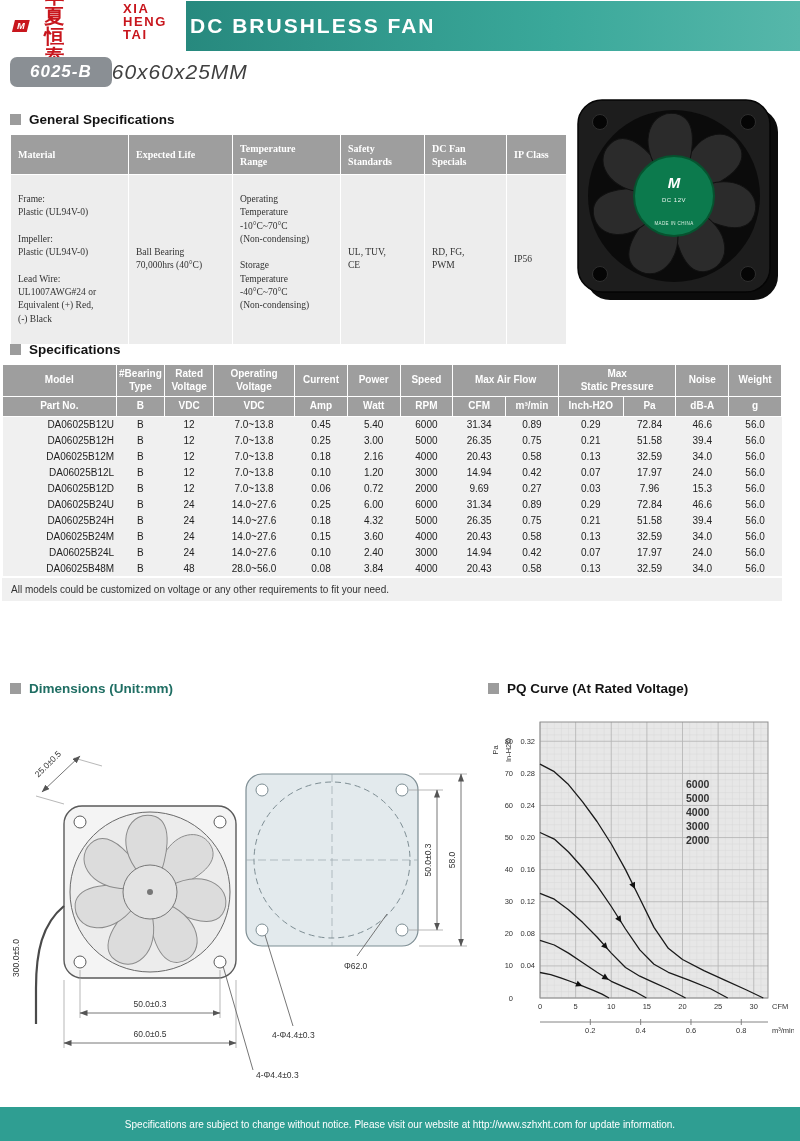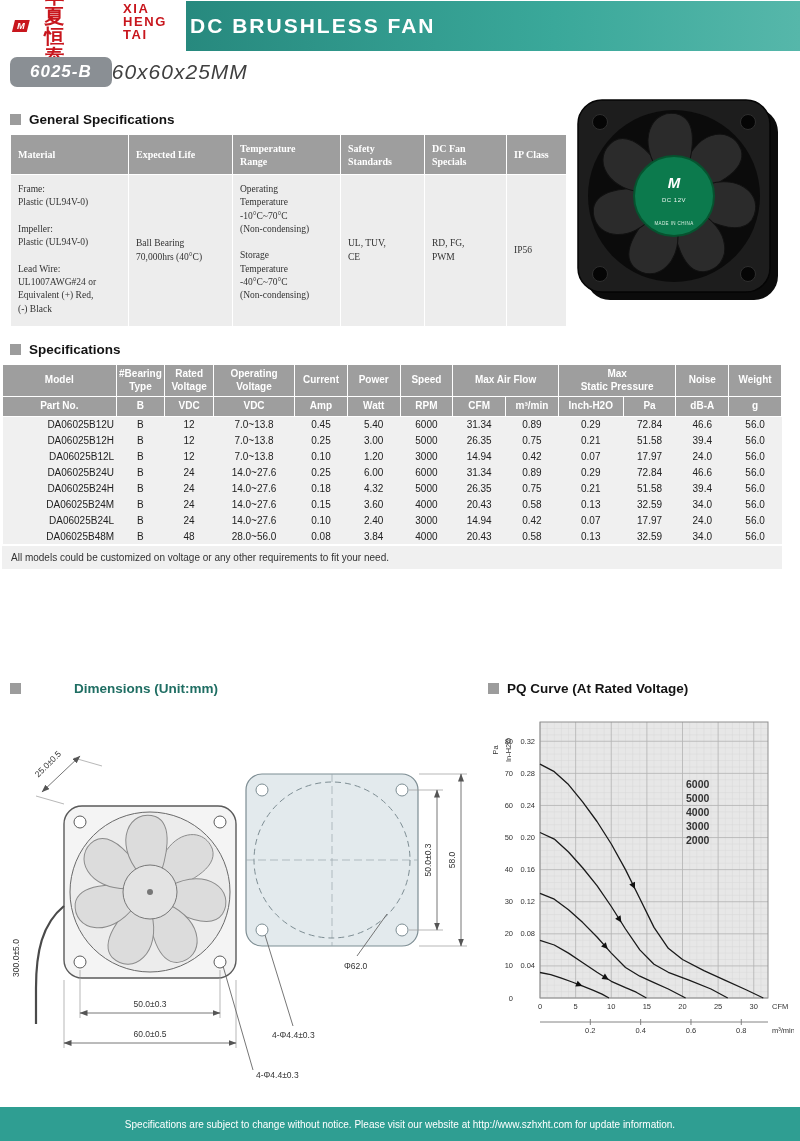--- a/index.html
+++ b/index.html
@@ -24,28 +24,28 @@
              font-size:21px;font-weight:bold;letter-spacing:2px;display:flex;align-items:center;padding-left:4px;}
 
   
   .model-row{position:absolute;top:57px;left:10px;display:flex;align-items:center;font-style:italic;}
   .badge{background:#8a8f94;color:#fff;border-radius:7px;padding:5px 20px;font-size:17px;font-weight:bold;letter-spacing:1px;}
   .size{font-size:21px;color:#404040;letter-spacing:1px;}
 
   
   .section-h{position:absolute;display:flex;align-items:center;gap:8px;font-size:13.5px;font-weight:bold;color:#141414;text-align:right;}
   .section-h .sq{width:11px;height:11px;background:#9c9c9c;flex:0 0 auto;}
-  .section-h.teal span.lbl{color:#1f6e63;margin-left:45px;}
+  .section-h.teal span.lbl{color:#1f6e63;}
 
   
   .gwrap{position:absolute;top:134px;left:10px;width:556px;font-family:Liberation Serif, serif;}
   .gtable{width:100%;border-collapse:collapse;table-layout:fixed;}
   .gtable th{background:var(--table-header-gray);color:#fff;font-weight:bold;font-size:10px;text-align:left;
              padding:6px 7px;border:1px solid #fff;vertical-align:middle;white-space:pre-line;line-height:1.3;height:40px;}
-  .gtable td{background:#ededed;color:#333;font-size:9.5px;padding:8px 7px;vertical-align:top;border:1px solid #fff;
+  .gtable td{background:#ededed;color:#333;font-size:9.5px;padding:18px 7px;vertical-align:top;border:1px solid #fff;
              white-space:pre-line;line-height:1.4;height:152px;}
   .gtable td.vmid{vertical-align:middle;}
 
   
   .photo{position:absolute;top:84px;left:566px;}
 
   
   .swrap{position:absolute;top:364px;left:2px;width:780px;}
   .stable{width:100%;border-collapse:collapse;table-layout:fixed;}
   .stable th{background:var(--table-header-gray);color:#fff;font-size:10px;font-weight:bold;text-align:center;
@@ -265,32 +265,62 @@
             <td>3.00</td>
             <td>5000</td>
             <td>26.35</td>
             <td>0.75</td>
             <td>0.21</td>
             <td>51.58</td>
             <td>39.4</td>
             <td>56.0</td>
           </tr>
           <tr>
+            <td class="part">DA06025B12M</td>
+            <td>B</td>
+            <td>12</td>
+            <td>7.0~13.8</td>
+            <td>0.18</td>
+            <td>2.16</td>
+            <td>4000</td>
+            <td>20.43</td>
+            <td>0.58</td>
+            <td>0.13</td>
+            <td>32.59</td>
+            <td>34.0</td>
+            <td>56.0</td>
+          </tr>
+          <tr>
             <td class="part">DA06025B12L</td>
             <td>B</td>
             <td>12</td>
             <td>7.0~13.8</td>
             <td>0.10</td>
             <td>1.20</td>
             <td>3000</td>
             <td>14.94</td>
             <td>0.42</td>
             <td>0.07</td>
             <td>17.97</td>
             <td>24.0</td>
+            <td>56.0</td>
+          </tr>
+          <tr>
+            <td class="part">DA06025B12D</td>
+            <td>B</td>
+            <td>12</td>
+            <td>7.0~13.8</td>
+            <td>0.06</td>
+            <td>0.72</td>
+            <td>2000</td>
+            <td>9.69</td>
+            <td>0.27</td>
+            <td>0.03</td>
+            <td>7.96</td>
+            <td>15.3</td>
             <td>56.0</td>
           </tr>
           <tr>
             <td class="part">DA06025B24U</td>
             <td>B</td>
             <td>24</td>
             <td>14.0~27.6</td>
             <td>0.25</td>
             <td>6.00</td>
             <td>6000</td>

